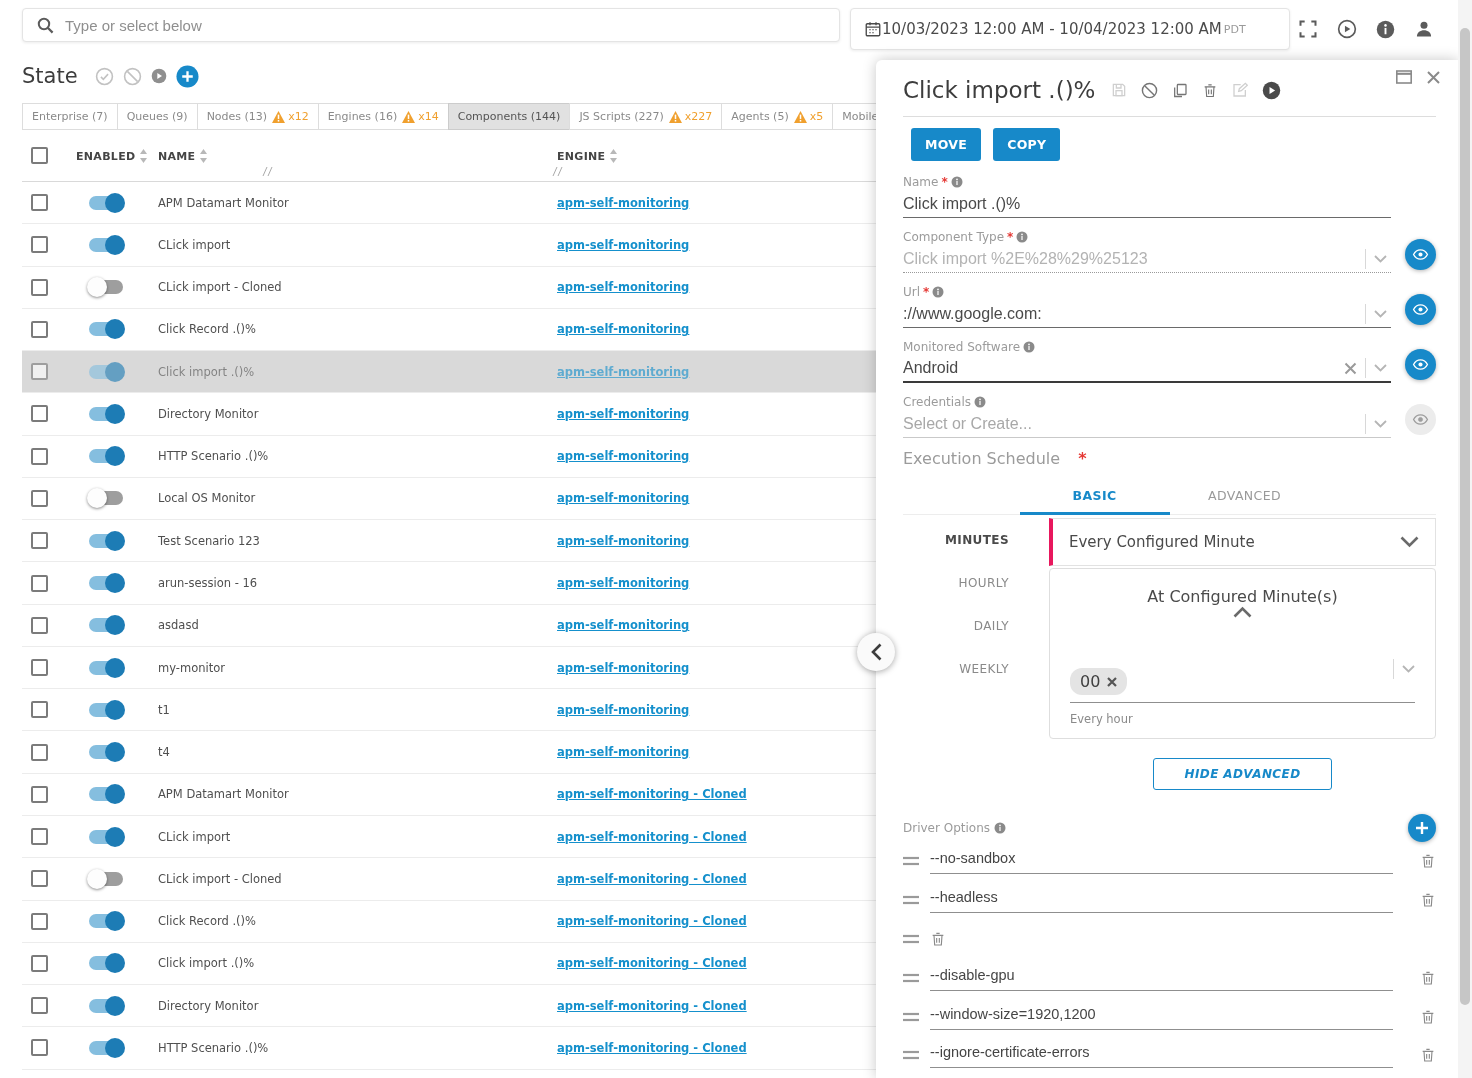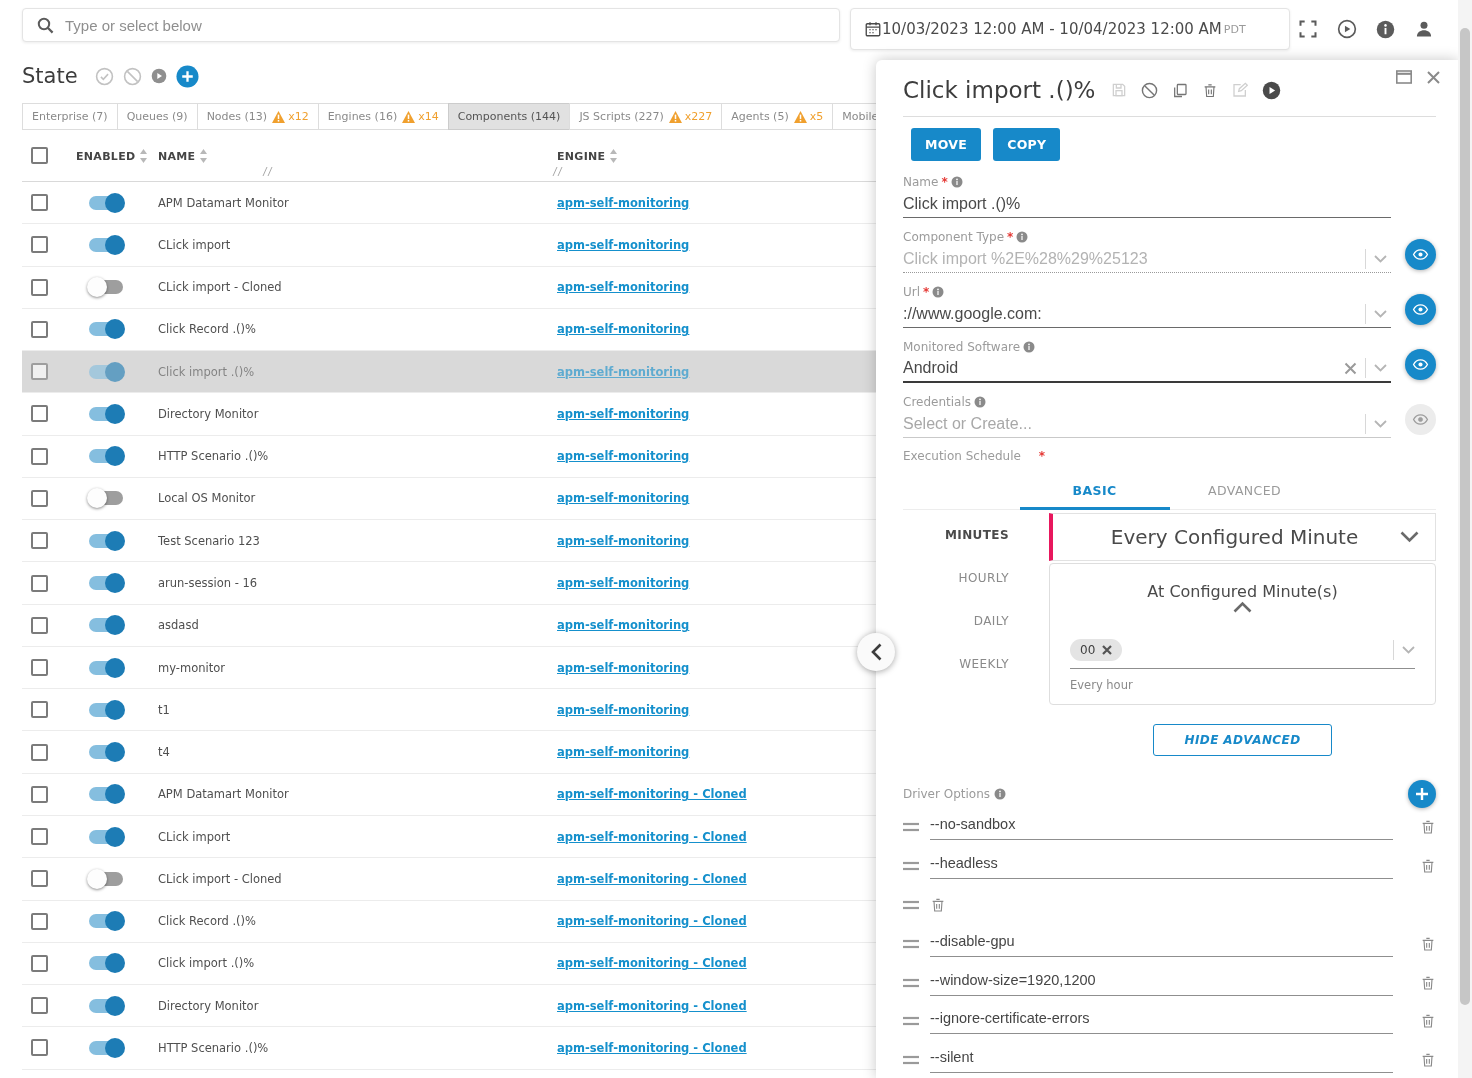--- a/index.html
+++ b/index.html
@@ -88,38 +88,38 @@
   .fextras{position:absolute;right:4px;top:0;height:100%;display:flex;align-items:center;gap:8px;}
   .sep{width:1px;height:20px;background:#d8d8d8;display:inline-block;}
   .eye-btn{position:absolute;right:-45px;top:10px;width:31px;height:31px;border-radius:50%;background:var(--accent);
     display:flex;align-items:center;justify-content:center;box-shadow:0 1px 4px rgba(0,0,0,.3);}
   .field .eye-btn{right:0;}
   .field{padding-right:45px;}
   .field .fvalue-row{margin-right:0;}
   .eye-btn.disabled{background:#ececec;box-shadow:none;}
 
   
-  .sched-label{font-size:12px;color:#9b9b9b;display:flex;gap:18px;margin-top:2px;}
+  .sched-label{font-size:16px;color:#9b9b9b;display:flex;gap:18px;margin-top:2px;}
   .sched-tabs{display:flex;justify-content:center;margin-top:12px;border-bottom:1px solid #ededed;}
   .stab{width:150px;text-align:center;font-size:12.5px;color:#9a9a9a;padding:8px 0 9px;cursor:pointer;letter-spacing:.4px;}
   .stab.active{color:var(--accent);font-weight:bold;border-bottom:3px solid var(--accent);margin-bottom:-1px;}
   .sched-body{display:flex;margin-top:3px;}
   .sched-menu{width:146px;flex:none;}
   .sched-menu li{list-style:none;height:43px;display:flex;align-items:center;justify-content:flex-end;
     padding-right:40px;font-size:12px;color:#8a8a8a;letter-spacing:.4px;cursor:pointer;}
   .sched-menu li.active{color:#4a4a4a;font-weight:bold;}
   .sched-content{flex:1;}
   .freq-select{height:48px;border:1px solid #e2e2e2;border-left:4px solid var(--pink);display:flex;align-items:center;
     padding:0 16px;cursor:pointer;background:#fff;}
-  .freq-select span{flex:1;font-size:20px;color:#4a4a4a;text-align:center;}
+  .freq-select span{flex:1;font-size:15px;color:#4a4a4a;}
   .subpanel{border:1px solid #dedede;border-radius:4px;margin-top:2px;padding:18px 20px 12px;background:#fff;}
   .subpanel-head{display:flex;align-items:center;justify-content:space-between;cursor:pointer;flex-direction:column;}
   .subpanel-title{font-size:16px;color:#4a4a4a;}
   .chip-row{position:relative;margin-top:26px;border-bottom:1px solid #8f8f8f;padding-bottom:7px;margin-right:0;display:flex;align-items:center;}
-  .chip{display:inline-flex;align-items:center;gap:7px;background:#e4e4e4;border-radius:12px;padding:4px 10px;font-size:12px;color:#404040;}
+  .chip{display:inline-flex;align-items:center;gap:7px;background:#e4e4e4;border-radius:12px;padding:4px 10px;font-size:16px;color:#404040;margin-top:24px;}
   .chip-x{cursor:pointer;display:flex;}
   .chip-row .fextras{right:0;top:-4px;}
   .chip-row{padding-right:50px;}
   .sub-caption{font-size:11.5px;color:#8a8a8a;margin-top:9px;}
   .hide-adv-row{text-align:center;margin-top:19px;}
   .btn-outline{border:1px solid var(--accent);color:var(--accent);background:#fff;font-size:12px;font-weight:bold;
     padding:8px 30px;border-radius:3px;letter-spacing:.4px;font-style:italic;}
 
   
   .drv-head{display:flex;align-items:center;justify-content:space-between;margin-top:24px;}

